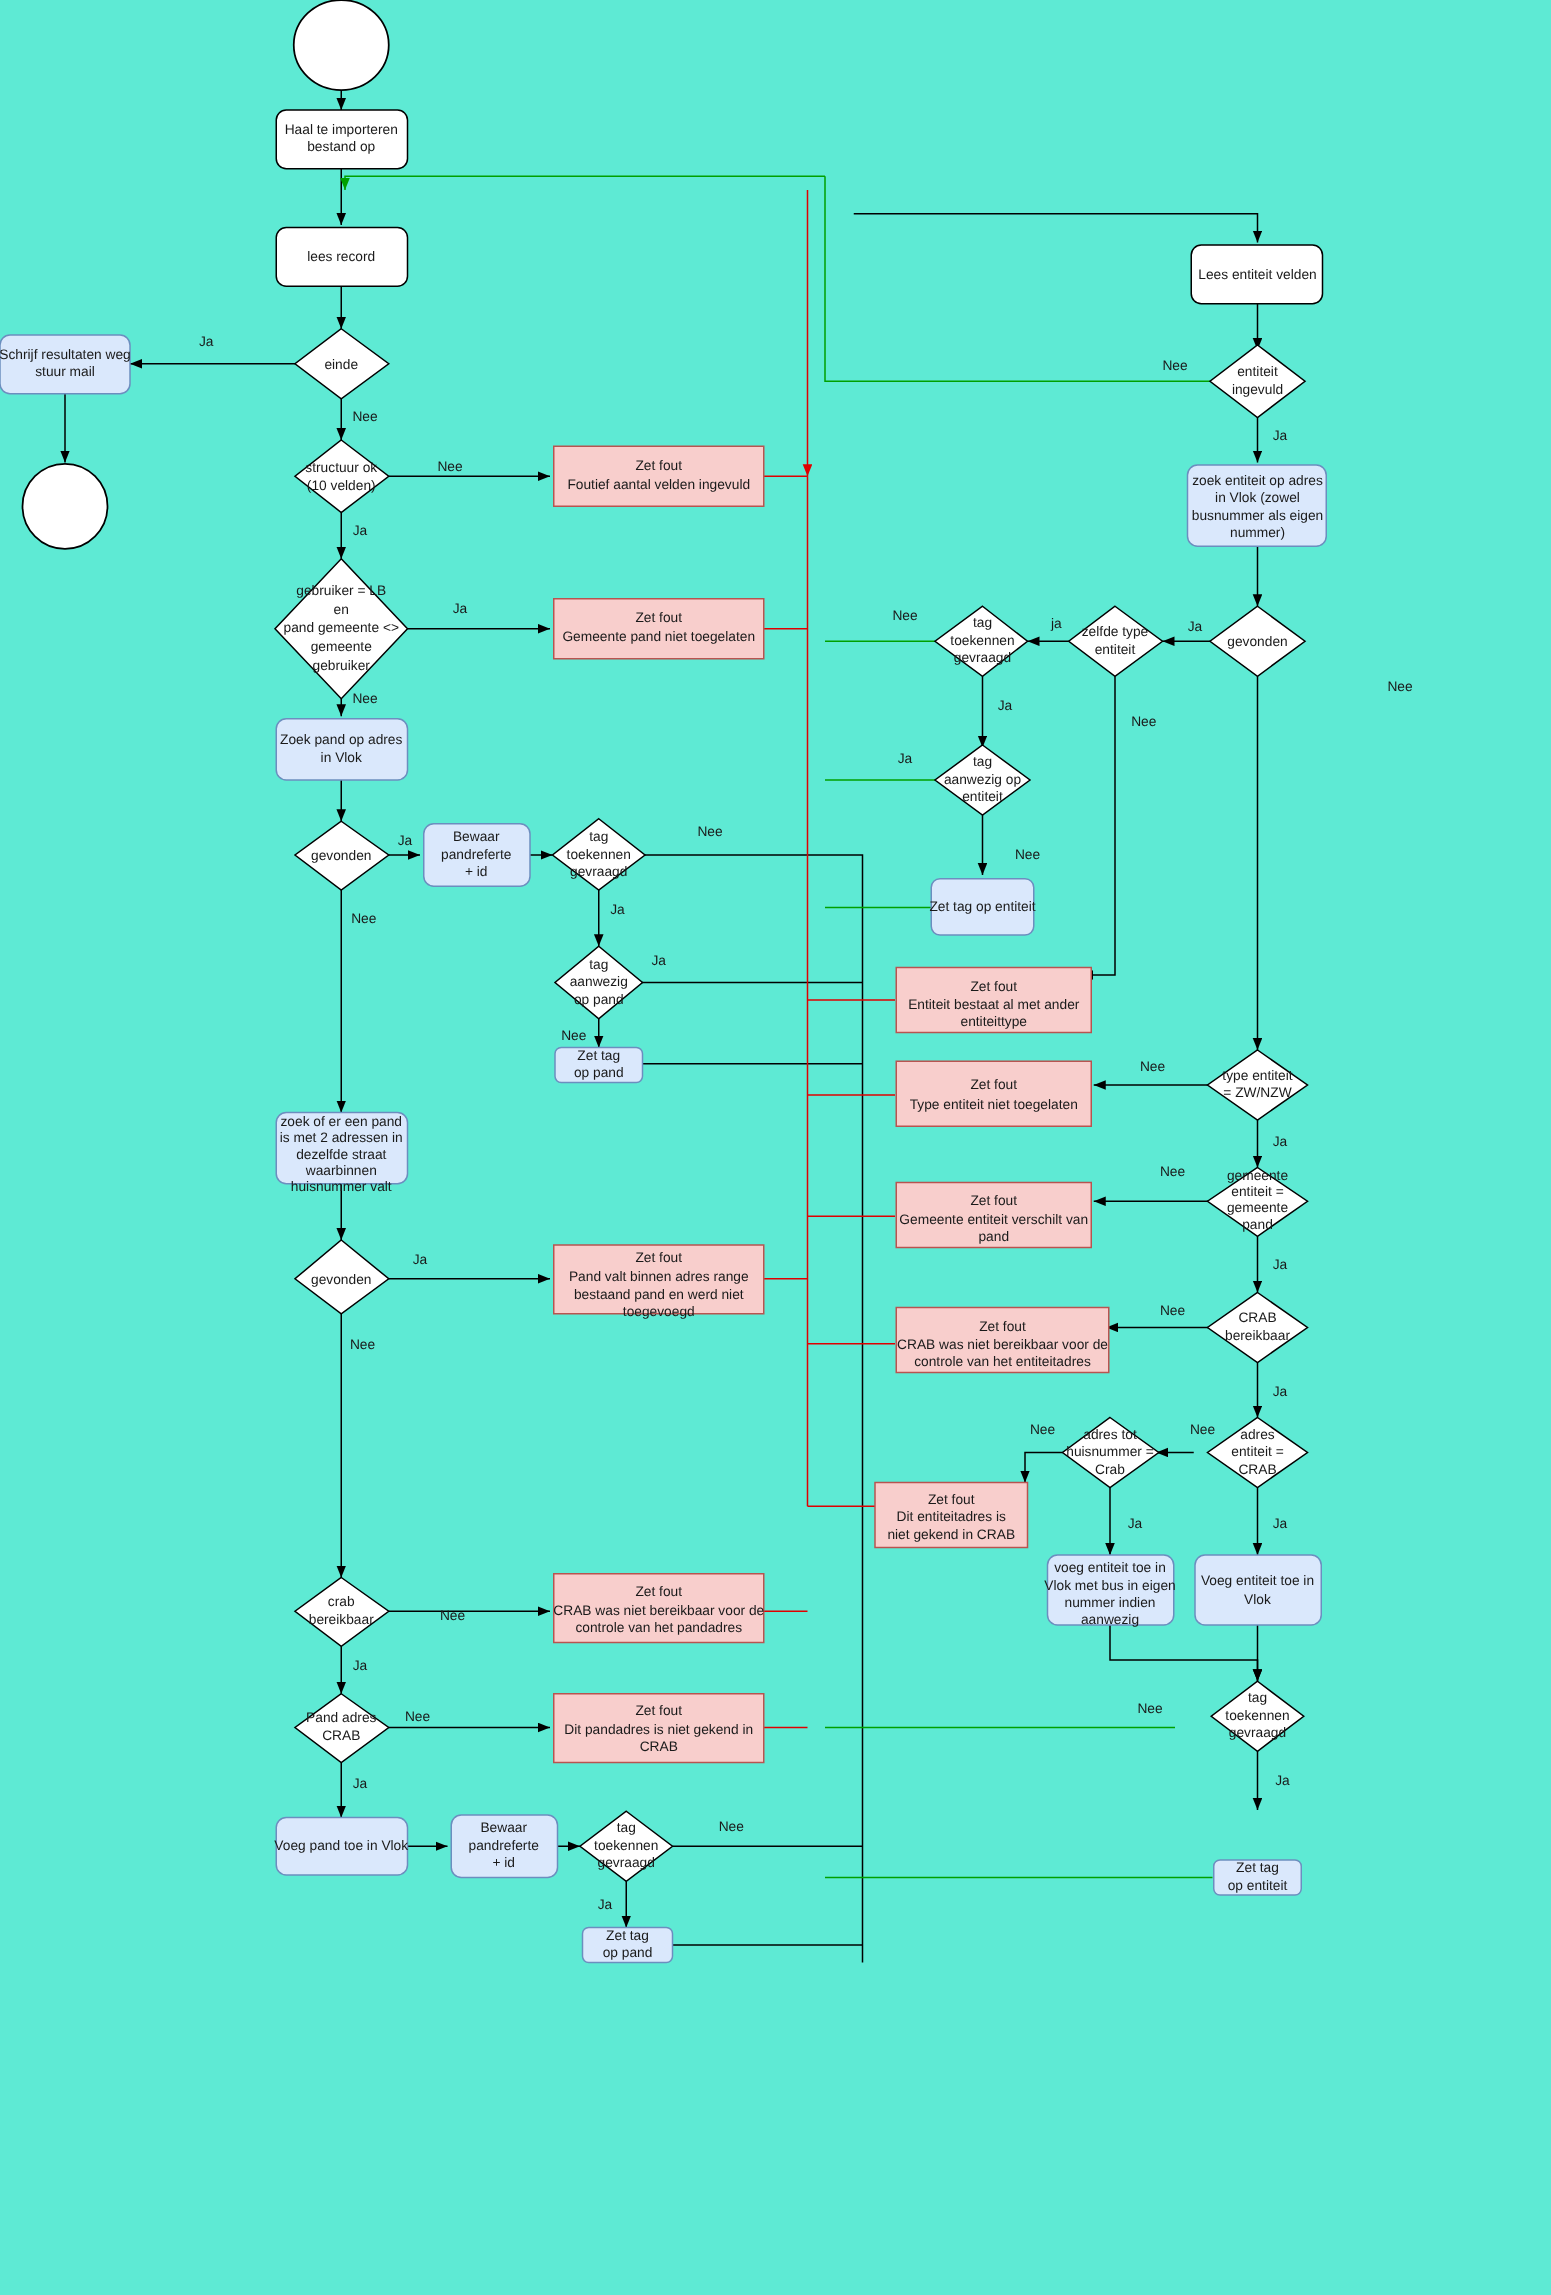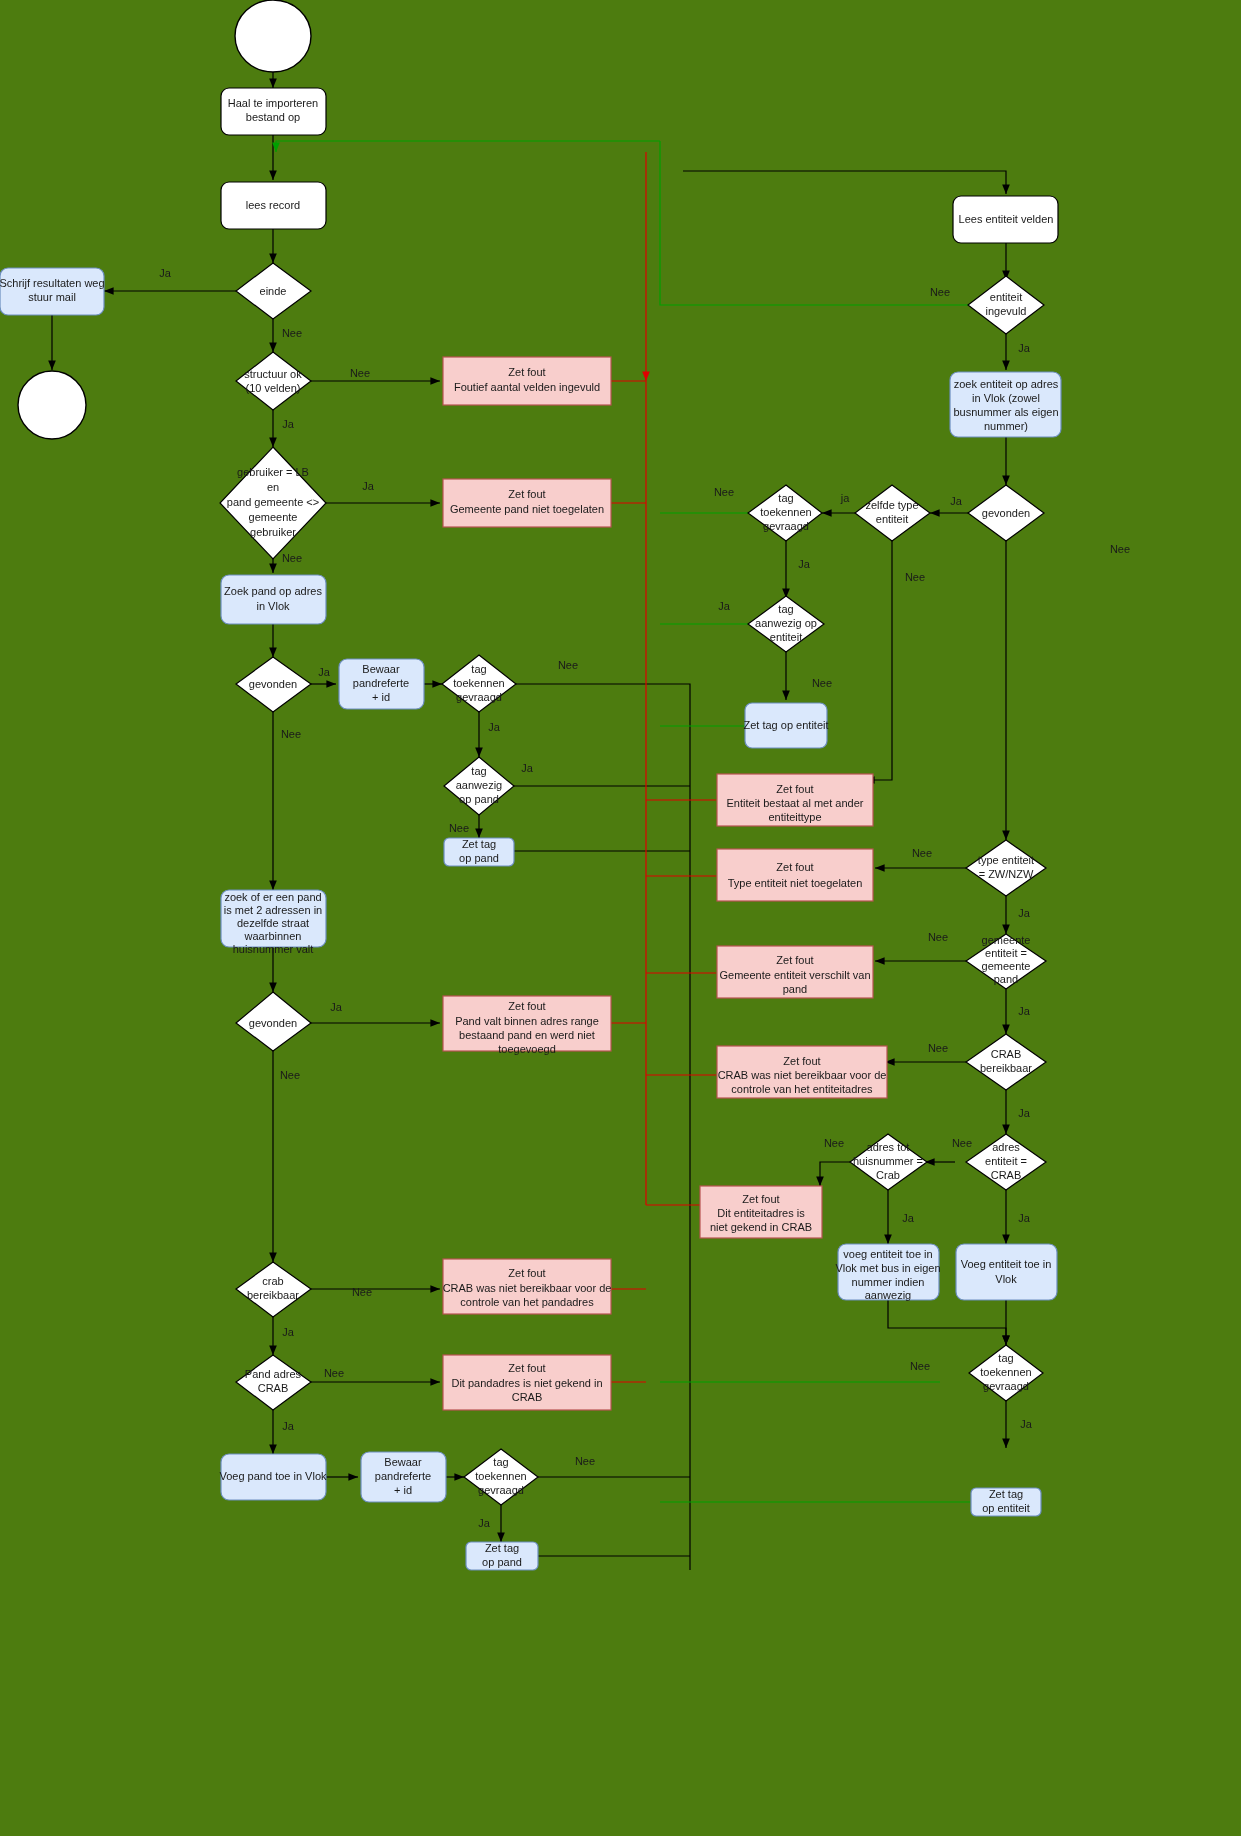--- a/index.html
+++ b/index.html
@@ -1,17 +1,17 @@
 <!DOCTYPE html>
 <html><head>
 <meta charset="utf-8">
 <style>
   html,body{margin:0;padding:0;background:#ffffff;}
   body{font-family:"Liberation Sans","DejaVu Sans",sans-serif;}
-  #canvas{position:relative;width:1241px;height:1836px;background:#4d7c0f;overflow:hidden;}
+  #canvas{position:relative;width:1241px;height:1836px;background:#5eead4;overflow:hidden;}
   svg{position:absolute;left:0;top:0;width:1241px;height:1836px;}
   .nodetext{font-family:"Liberation Sans","DejaVu Sans",sans-serif;font-size:11px;fill:#1a1a1a;text-anchor:middle;dominant-baseline:middle;}
   .edgelabel{font-family:"Liberation Sans","DejaVu Sans",sans-serif;font-size:11px;fill:#1a1a1a;text-anchor:middle;}
   .shape-process{fill:#dae8fc;stroke:#6c8ebf;stroke-width:1.2;}
   .shape-plain{fill:#ffffff;stroke:#000000;stroke-width:1.2;}
   .shape-error{fill:#f8cecc;stroke:#b85450;stroke-width:1.2;}
   .shape-decision{fill:#ffffff;stroke:#000000;stroke-width:1.2;}
   .shape-terminal{fill:#ffffff;stroke:#000000;stroke-width:1.4;}
   .edge{fill:none;stroke:#000000;stroke-width:1.2;}
   .edge-green{fill:none;stroke:#00a000;stroke-width:1.2;}

